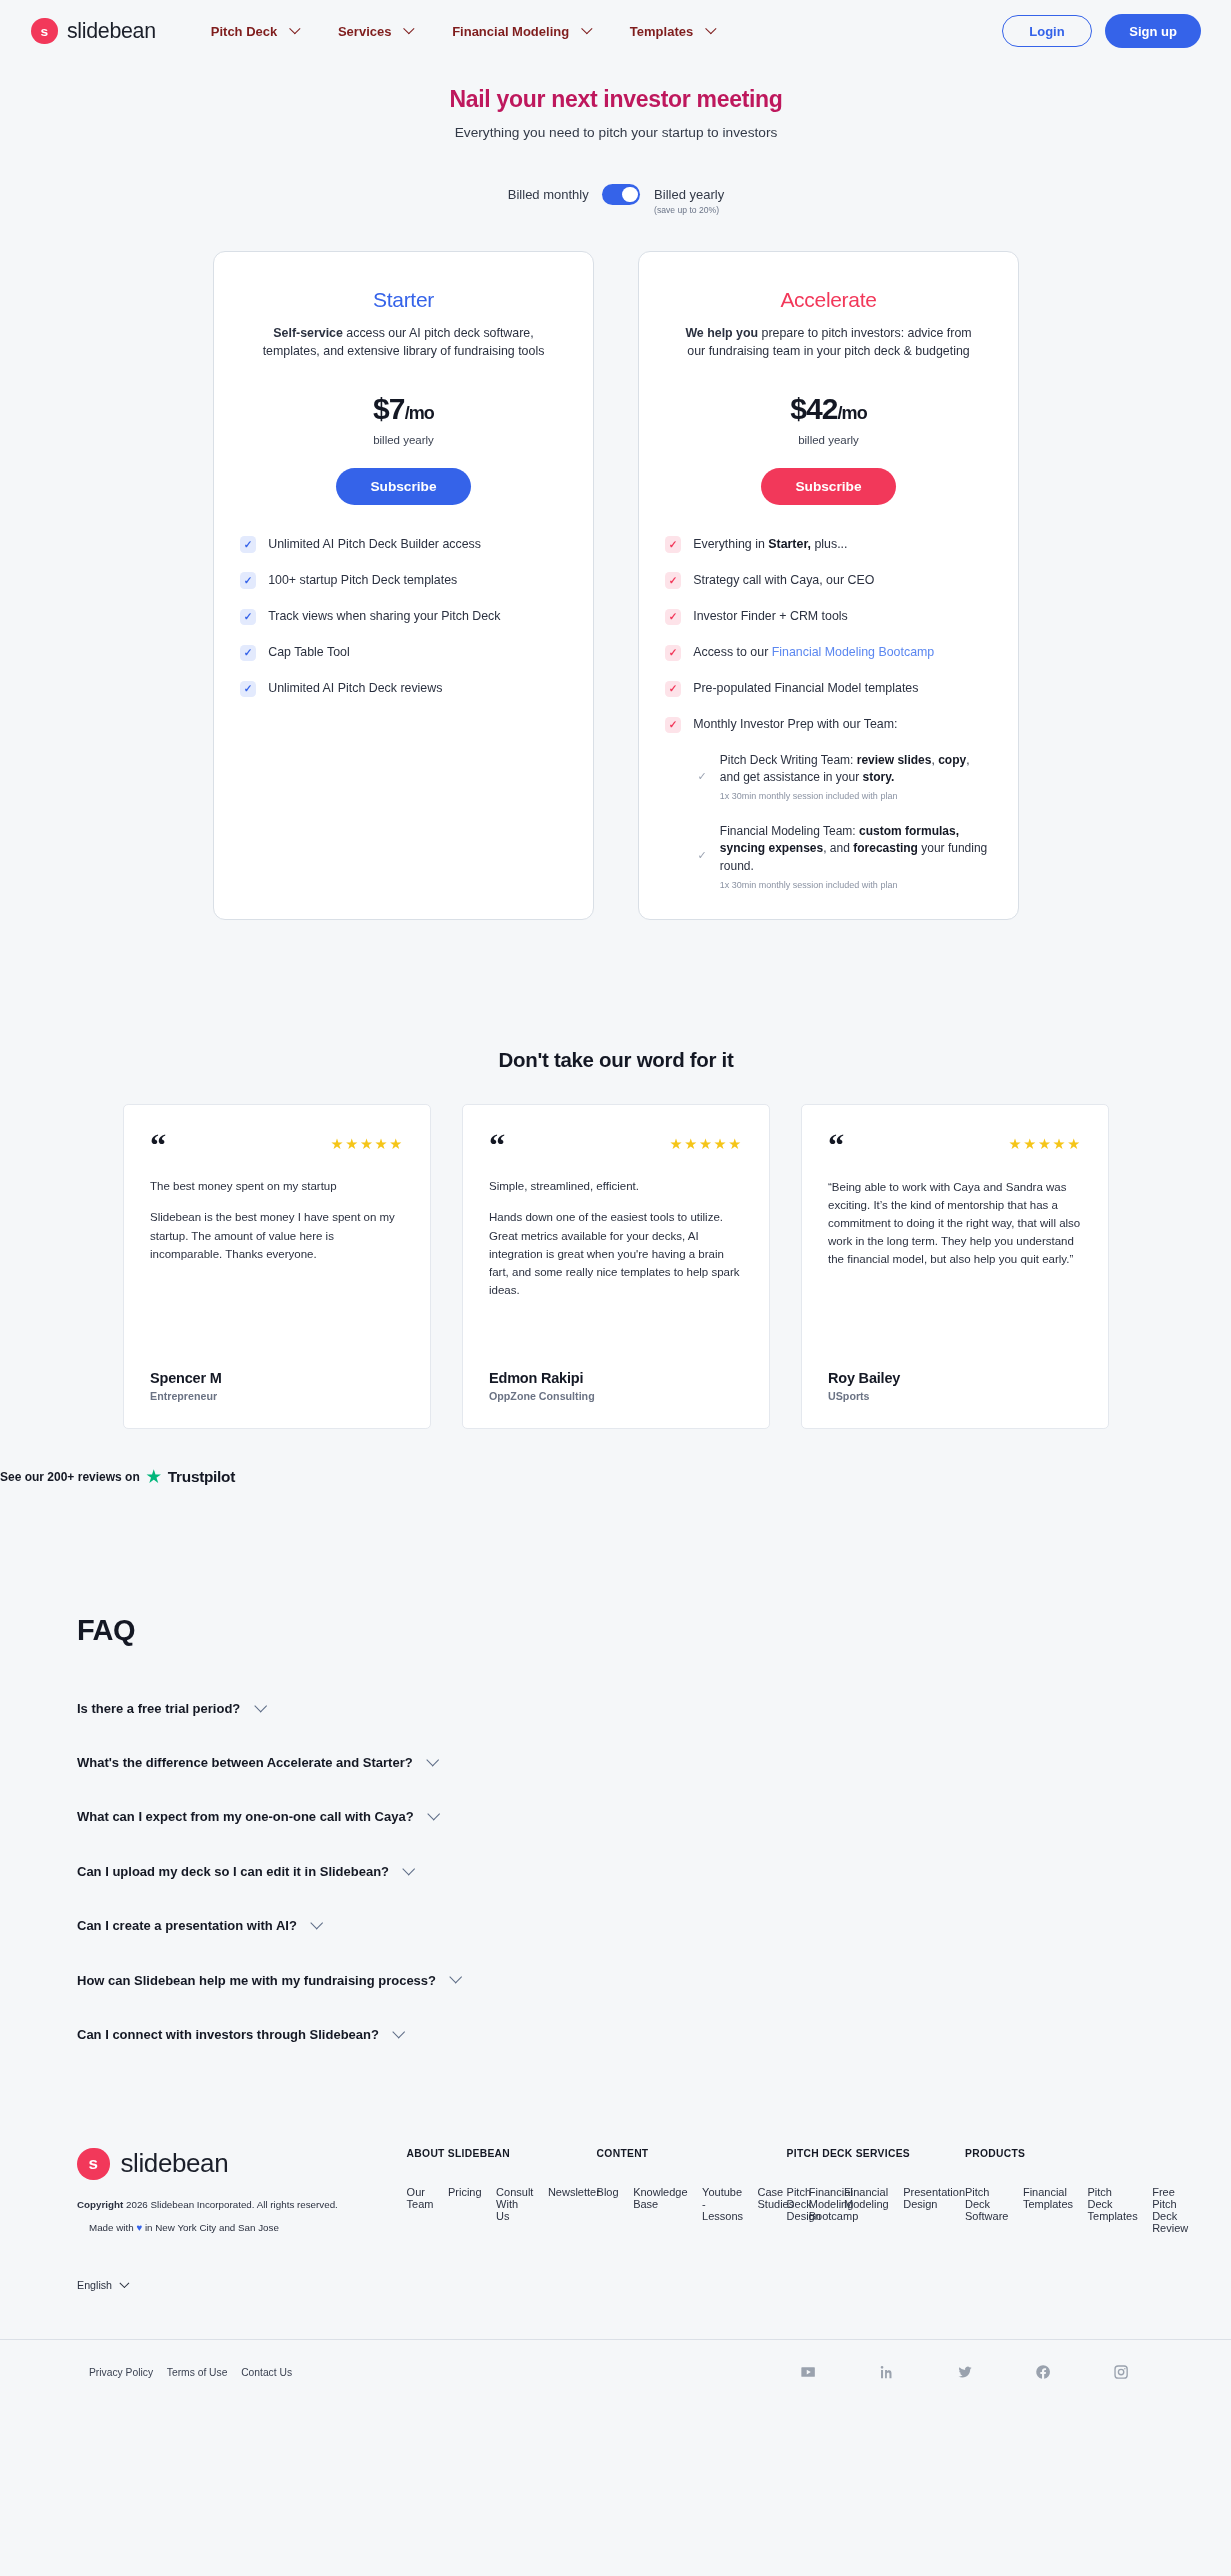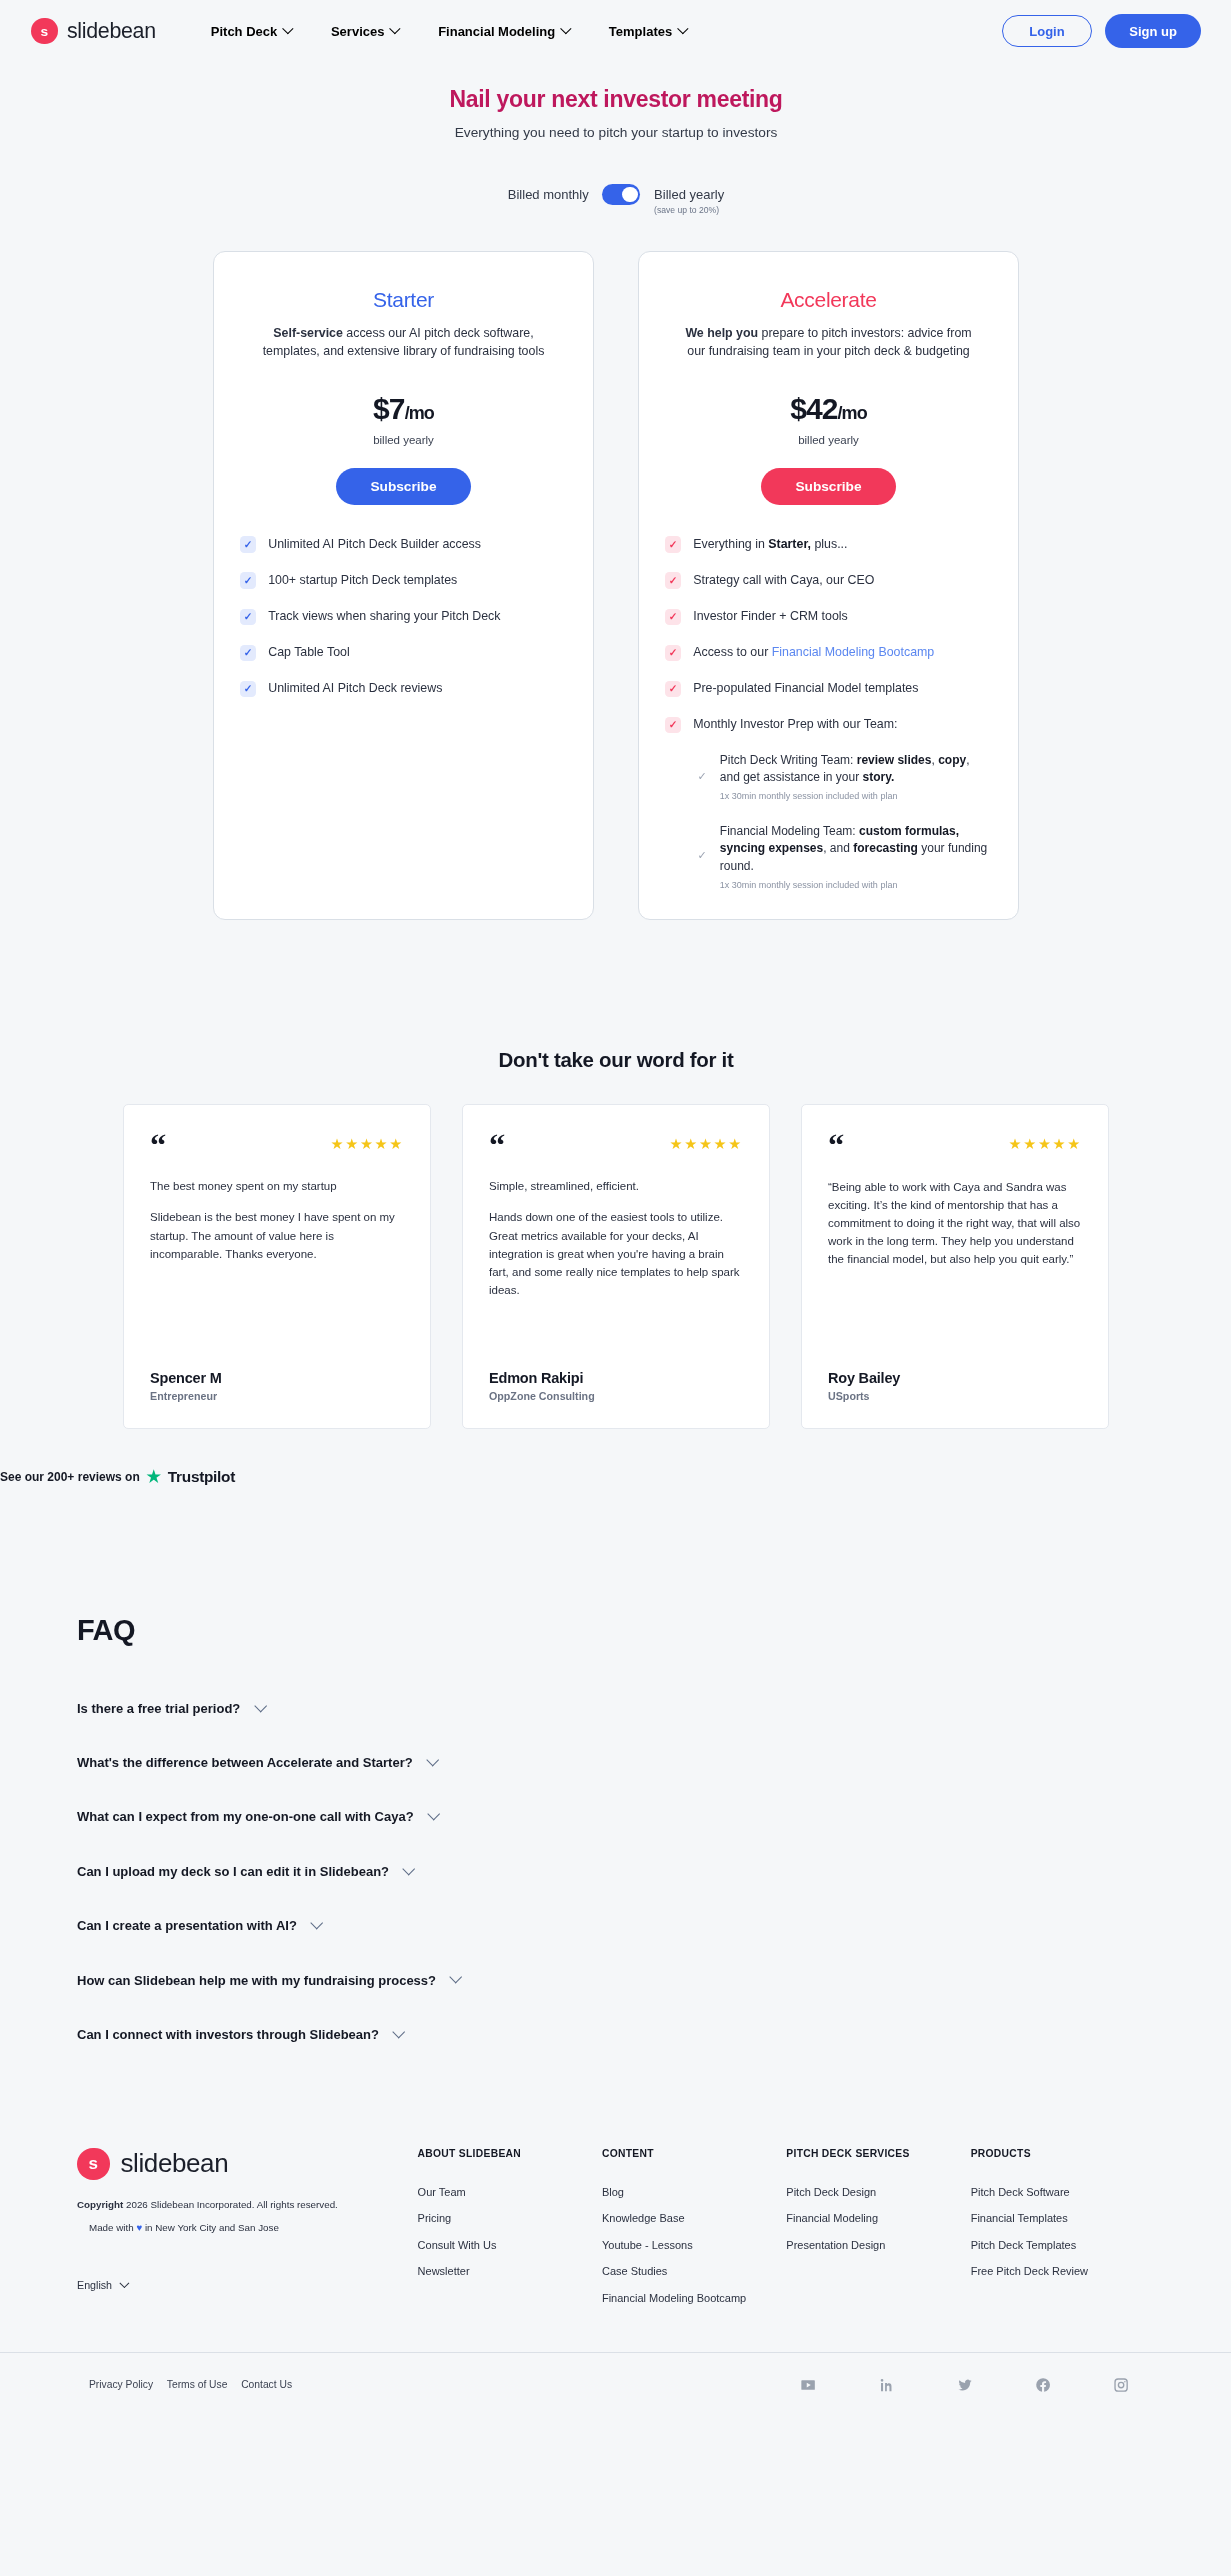--- a/index.html
+++ b/index.html
@@ -12,21 +12,21 @@
   }
   .page{width:1232px;min-height:2576px;position:relative;overflow:hidden;}
 
   
   .header{height:62px;display:flex;align-items:center;padding:0 31px;background:#f5f7f9;}
   .brand{display:flex;align-items:center;gap:9.4px;}
   .brand-mark{width:26.5px;height:26.5px;border-radius:50% 48% 50% 50%;background:#f2385a;
     display:flex;align-items:center;justify-content:center;color:#fff;font-size:13.7px;font-weight:700;}
   .brand-name{font-size:21.4px;color:#1b1f2a;letter-spacing:-0.3px;}
   .nav{display:flex;align-items:center;gap:39px;margin-left:55px;}
-  .nav-item{display:flex;align-items:center;gap:7px;font-size:13px;font-weight:700;color:#000000;cursor:pointer;text-align:right;}
+  .nav-item{display:flex;align-items:center;gap:14px;font-size:13px;font-weight:700;color:#7f1d1d;cursor:pointer;text-align:right;}
   .chev{width:7.7px;height:7.7px;border-right:1.5px solid currentColor;border-bottom:1.5px solid currentColor;
     transform:rotate(45deg) translate(-1.7px,-1.7px);}
   .header-actions{margin-left:auto;display:flex;align-items:center;gap:13.7px;}
   .btn-login{padding:7.7px 26px;border:1.7px solid #3563e9;border-radius:34px;color:#3563e9;
     font-size:13px;font-weight:700;background:transparent;cursor:pointer;}
   .btn-signup{padding:9.4px 24px;border:none;border-radius:34px;background:#3563e9;color:#fff;
     font-size:13px;font-weight:700;cursor:pointer;}
 
   
   .hero{text-align:center;padding:24px 0 0;}
@@ -108,21 +108,21 @@
   .f-name{font-size:26px;color:#1b1f2a;letter-spacing:-0.4px;}
   .f-copy{font-size:9.8px;color:#2b3140;margin-top:19px;}
   .f-copy b{font-weight:700;}
   .f-made{font-size:9.8px;color:#2b3140;margin-top:12px;padding-left:12px;}
   .f-heart{color:#3563e9;}
   .lang{display:flex;align-items:center;gap:8.6px;margin-top:46px;font-size:10.7px;color:#2b3140;cursor:pointer;}
   .lang-chev{width:6.8px;height:6.8px;border-right:1.7px solid #2b3140;border-bottom:1.7px solid #2b3140;
     transform:rotate(45deg) translate(-1.7px,-1.7px);}
   .f-col{width:190px;}
   .f-col-title{font-size:10.3px;font-weight:700;letter-spacing:0.3px;color:#141824;}
-  .f-links{margin-top:27px;display:flex;flex-direction:column;gap:14.5px;}
+  .f-links{margin-top:27px;display:flex;flex-direction:row;gap:14.5px;}
   .f-link{font-size:11px;color:#2b3140;text-decoration:none;cursor:pointer;}
 
   .bottombar{margin-top:48px;border-top:0.9px solid #dbe0e7;padding:24px 89px 0;
     display:flex;align-items:center;}
   .legal{display:flex;gap:13.7px;}
   .legal a{font-size:10.3px;color:#3b4252;text-decoration:none;cursor:pointer;}
   .socials{margin-left:auto;display:flex;gap:62px;align-items:center;padding-right:13.7px;}
   .soc{width:16.2px;height:16.2px;fill:#9aa2ae;cursor:pointer;}
 </style>
 </head>

